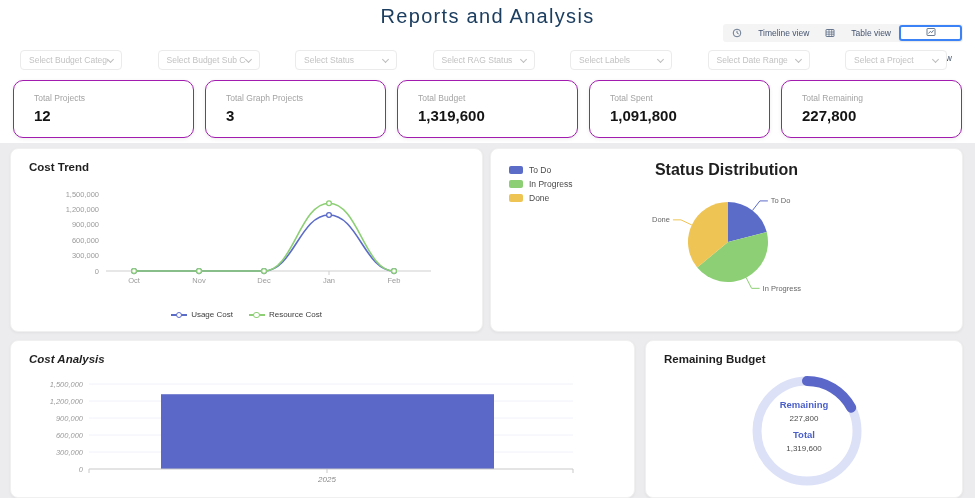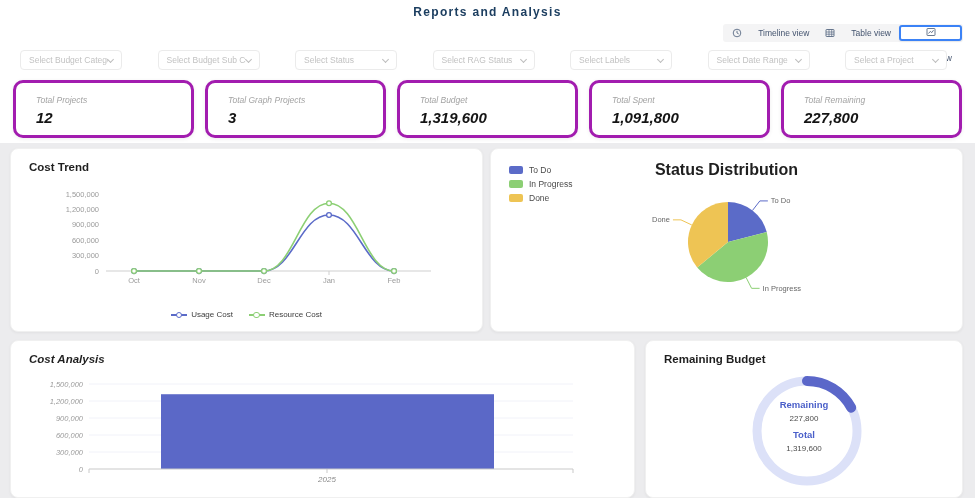--- a/index.html
+++ b/index.html
@@ -2,43 +2,43 @@
 <html><head>
 <meta charset="utf-8">
 <style>
   * { margin:0; padding:0; box-sizing:border-box; }
   body { font-family:"Liberation Sans", sans-serif; background:#fff; }
   #app { position:relative; width:975px; height:498px; background:#ffffff; overflow:hidden; }
   .chart-bg { position:absolute; left:0; right:0; top:143px; bottom:0; background:#ececee; }
 
   
   .page-title { position:absolute; top:5px; left:0; right:0; text-align:center;
-    font-size:12px; font-weight:bold; letter-spacing:1.3px; color:#1c3e60; }
+    font-size:20px; font-weight:normal; letter-spacing:1.3px; color:#1c3e60; }
 
   
   .view-toggle { position:absolute; top:24px; right:12px; height:18px; display:flex; align-items:center;
     background:#f4f4f5; border-radius:3px; padding:1px; }
   .vt-option { display:flex; align-items:center; gap:16px; height:16px; padding:0 8px;
     font-size:8.5px; color:#44546f; cursor:pointer; border-radius:3px; white-space:nowrap; }
   .vt-option.selected { background:#fff; border:2px solid #3b82f6; box-shadow:0 1px 2px rgba(0,0,0,.06);flex-direction:column; }
   .vt-option svg { display:block; }
 
   
   .filters { position:absolute; top:50px; left:20px; right:28px; display:flex; justify-content:space-between; }
   .filter-select { width:102px; height:20px; background:#fff; border:1px solid #ebebeb; border-radius:4px;
     display:flex; align-items:center; justify-content:space-between; padding:0 8px;
     font-size:8.5px; color:#c2c2c2; cursor:pointer; }
   .filter-select .label { overflow:hidden; white-space:nowrap; }
   .chev { width:5px; height:5px; border-right:1.2px solid #bdbdbd; border-bottom:1.2px solid #bdbdbd;
     transform:rotate(45deg); margin-top:-2px; flex:none; }
 
   
   .stats { position:absolute; top:80px; left:13px; right:13px; display:flex; gap:11px; }
-  .stat-card { flex:1; height:58px; background:#fff; border:3px solid #a21caf; border-radius:10px;
-    box-shadow:0 1px 4px rgba(0,0,0,.07); padding:12px 20px;font-style:italic; }
+  .stat-card { flex:1; height:58px; background:#fff; border:1px solid #a21caf; border-radius:10px;
+    box-shadow:0 1px 4px rgba(0,0,0,.07); padding:12px 20px; }
   .stat-label { font-size:8.5px; color:#a3a3a3; }
   .stat-value { font-size:15px; font-weight:bold; color:#141414; margin-top:4px; }
 
   
   .panel { position:absolute; background:#fff; border:1px solid #f0f0f0; border-radius:8px;
     box-shadow:0 1px 3px rgba(0,0,0,.05); }
   .panel-title { position:absolute; left:18px; top:12px; font-size:11.5px; font-weight:bold; color:#1f1f1f; }
   #panel-cost-trend   { left:10px;  top:148px; width:473px; height:184px; }
   #panel-status-dist  { left:490px; top:148px; width:473px; height:184px; }
   #panel-cost-analysis{ left:10px;  top:340px; width:625px; height:158px;font-style:italic; }

